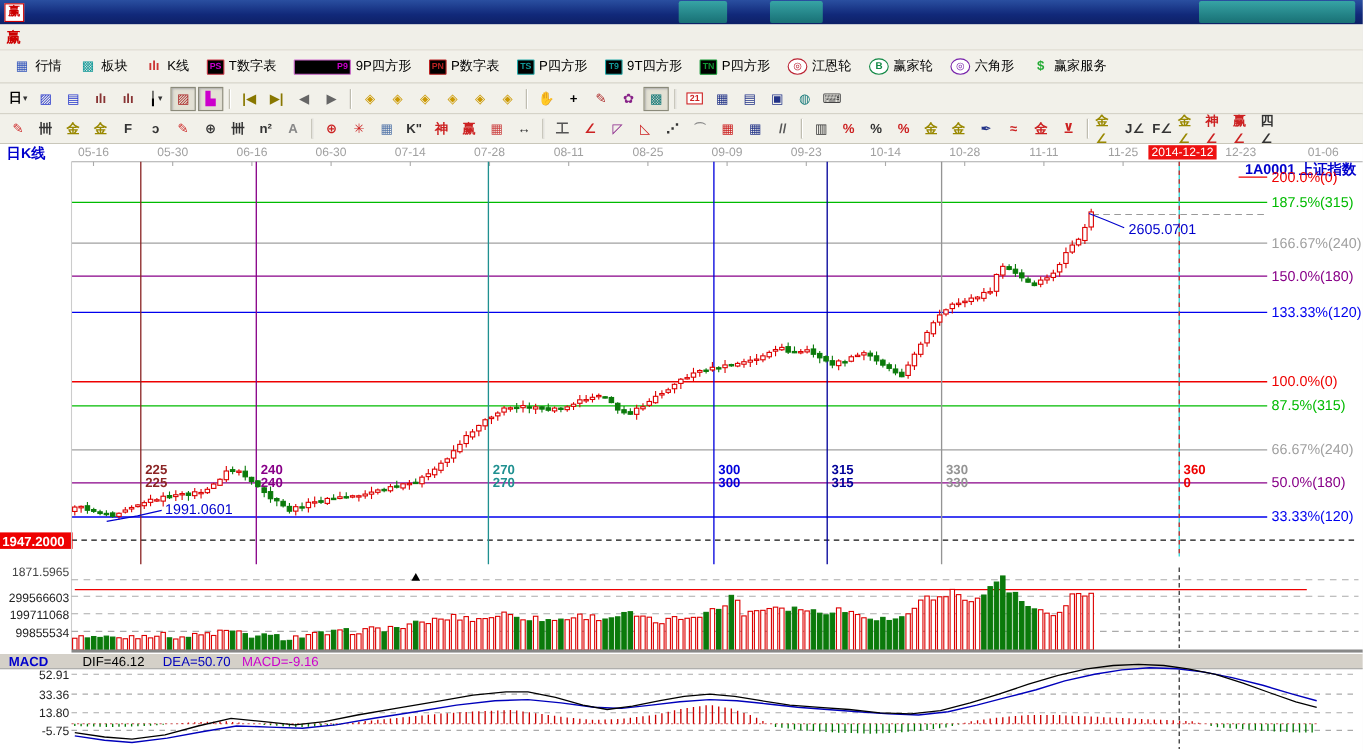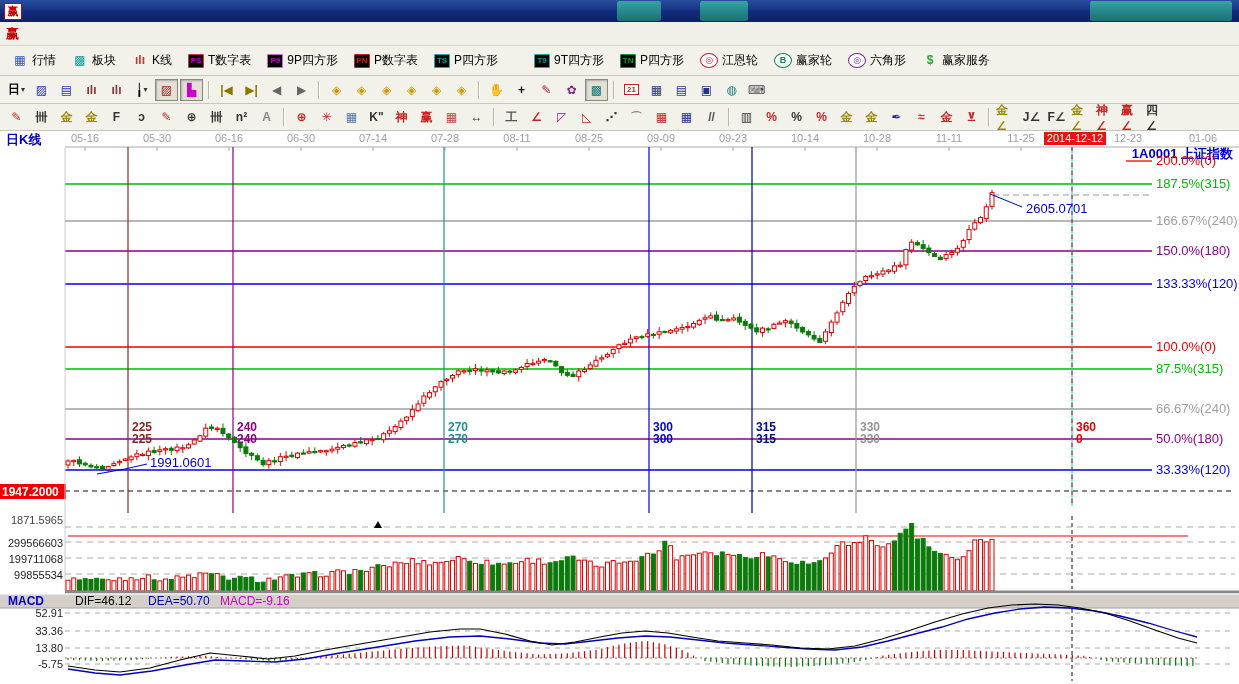--- a/index.html
+++ b/index.html
@@ -63,33 +63,33 @@
       </div>
       <div class="tbtn">
         <span class="ic" style="color: rgb(204, 51, 51);">ılı</span>
         <span>K线</span>
       </div>
       <div class="tbtn">
         <span class="ic icbox" style="color: rgb(204, 0, 204); border-color: rgb(204, 51, 68);">PS</span>
         <span>T数字表</span>
       </div>
       <div class="tbtn">
-        <span class="ic icbox" style="color: rgb(204, 0, 204); border-color: rgb(204, 102, 204);">P9</span>
+        <span class="ic icbox" style="color: rgb(204, 0, 204); border-color: rgb(204, 102, 204); padding-left: 36px;">P9</span>
         <span>9P四方形</span>
       </div>
       <div class="tbtn">
         <span class="ic icbox" style="color: rgb(187, 34, 34); border-color: rgb(187, 34, 34);">PN</span>
         <span>P数字表</span>
       </div>
       <div class="tbtn">
         <span class="ic icbox" style="color: rgb(17, 153, 153); border-color: rgb(34, 170, 170);">TS</span>
         <span>P四方形</span>
       </div>
       <div class="tbtn">
-        <span class="ic icbox" style="color: rgb(17, 153, 153); border-color: rgb(34, 170, 170); margin-left: 20px;">T9</span>
+        <span class="ic icbox" style="color: rgb(17, 153, 153); border-color: rgb(34, 170, 170);">T9</span>
         <span>9T四方形</span>
       </div>
       <div class="tbtn">
         <span class="ic icbox" style="color: rgb(17, 153, 51); border-color: rgb(17, 153, 51);">TN</span>
         <span>P四方形</span>
       </div>
       <div class="tbtn">
         <span class="ic iccirc" style="color: rgb(187, 34, 51); border-color: rgb(187, 34, 51);">◎</span>
         <span>江恩轮</span>
       </div>

